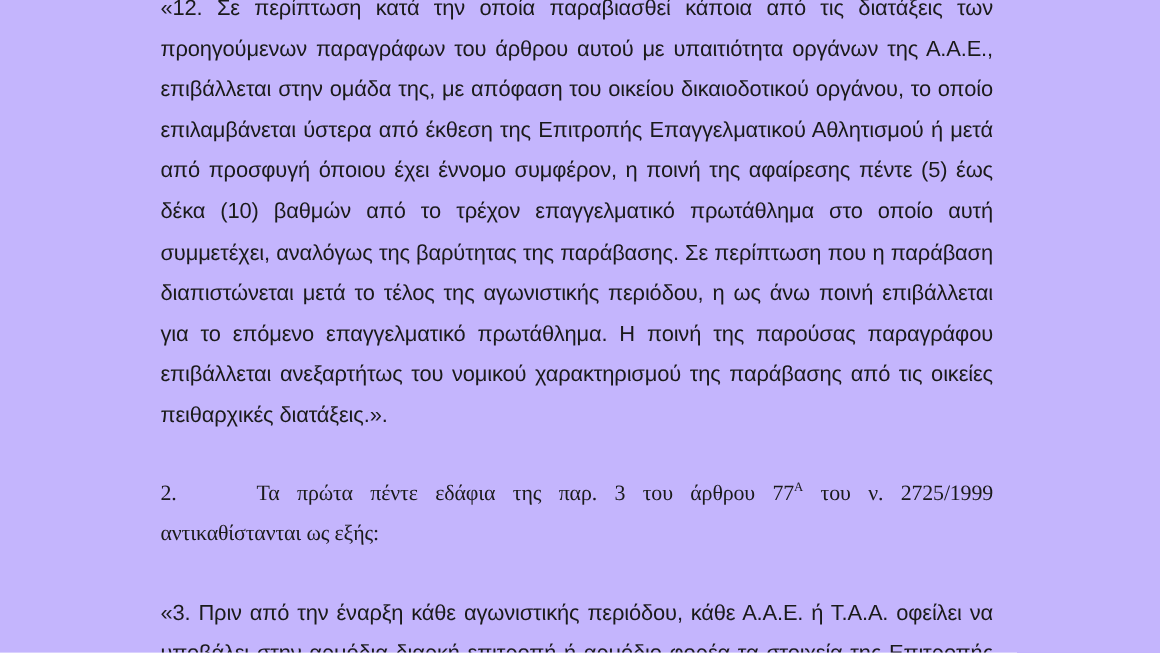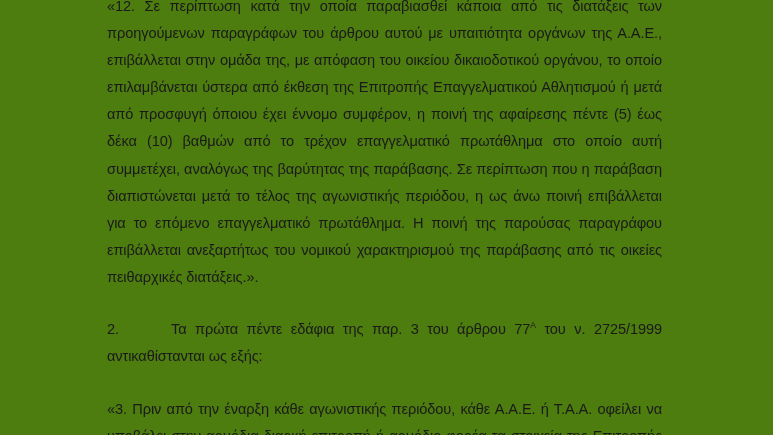--- a/index.html
+++ b/index.html
@@ -15,34 +15,34 @@
       font-family: "Liberation Sans", "DejaVu Sans", sans-serif;
       color: #1a1a1a;
     }
     .page {
       position: absolute;
       left: 0;
       top: 0;
       width: 773px;
       height: 435px;
       overflow: hidden;
-      background: #4d7c0f;
+      background: #c4b5fd;
     }
     .para {
       position: absolute;
       left: 107px;
       width: 555px;
       font-size: 14.6px;
       line-height: 27.1px;
       text-align: justify;
       text-align-last: left;
       letter-spacing: -0.1px;
     }
     .p1 { top: -7px; }
-    .p2 { top: 316px; }
+    .p2 { top: 316px; font-family: Liberation Serif, serif; }
     .p3 { top: 396px; }
     .num {
       display: inline-block;
       width: 64px;
     }
     sup {
       font-size: 8.5px;
       vertical-align: 6px;
       line-height: 0;
     }

